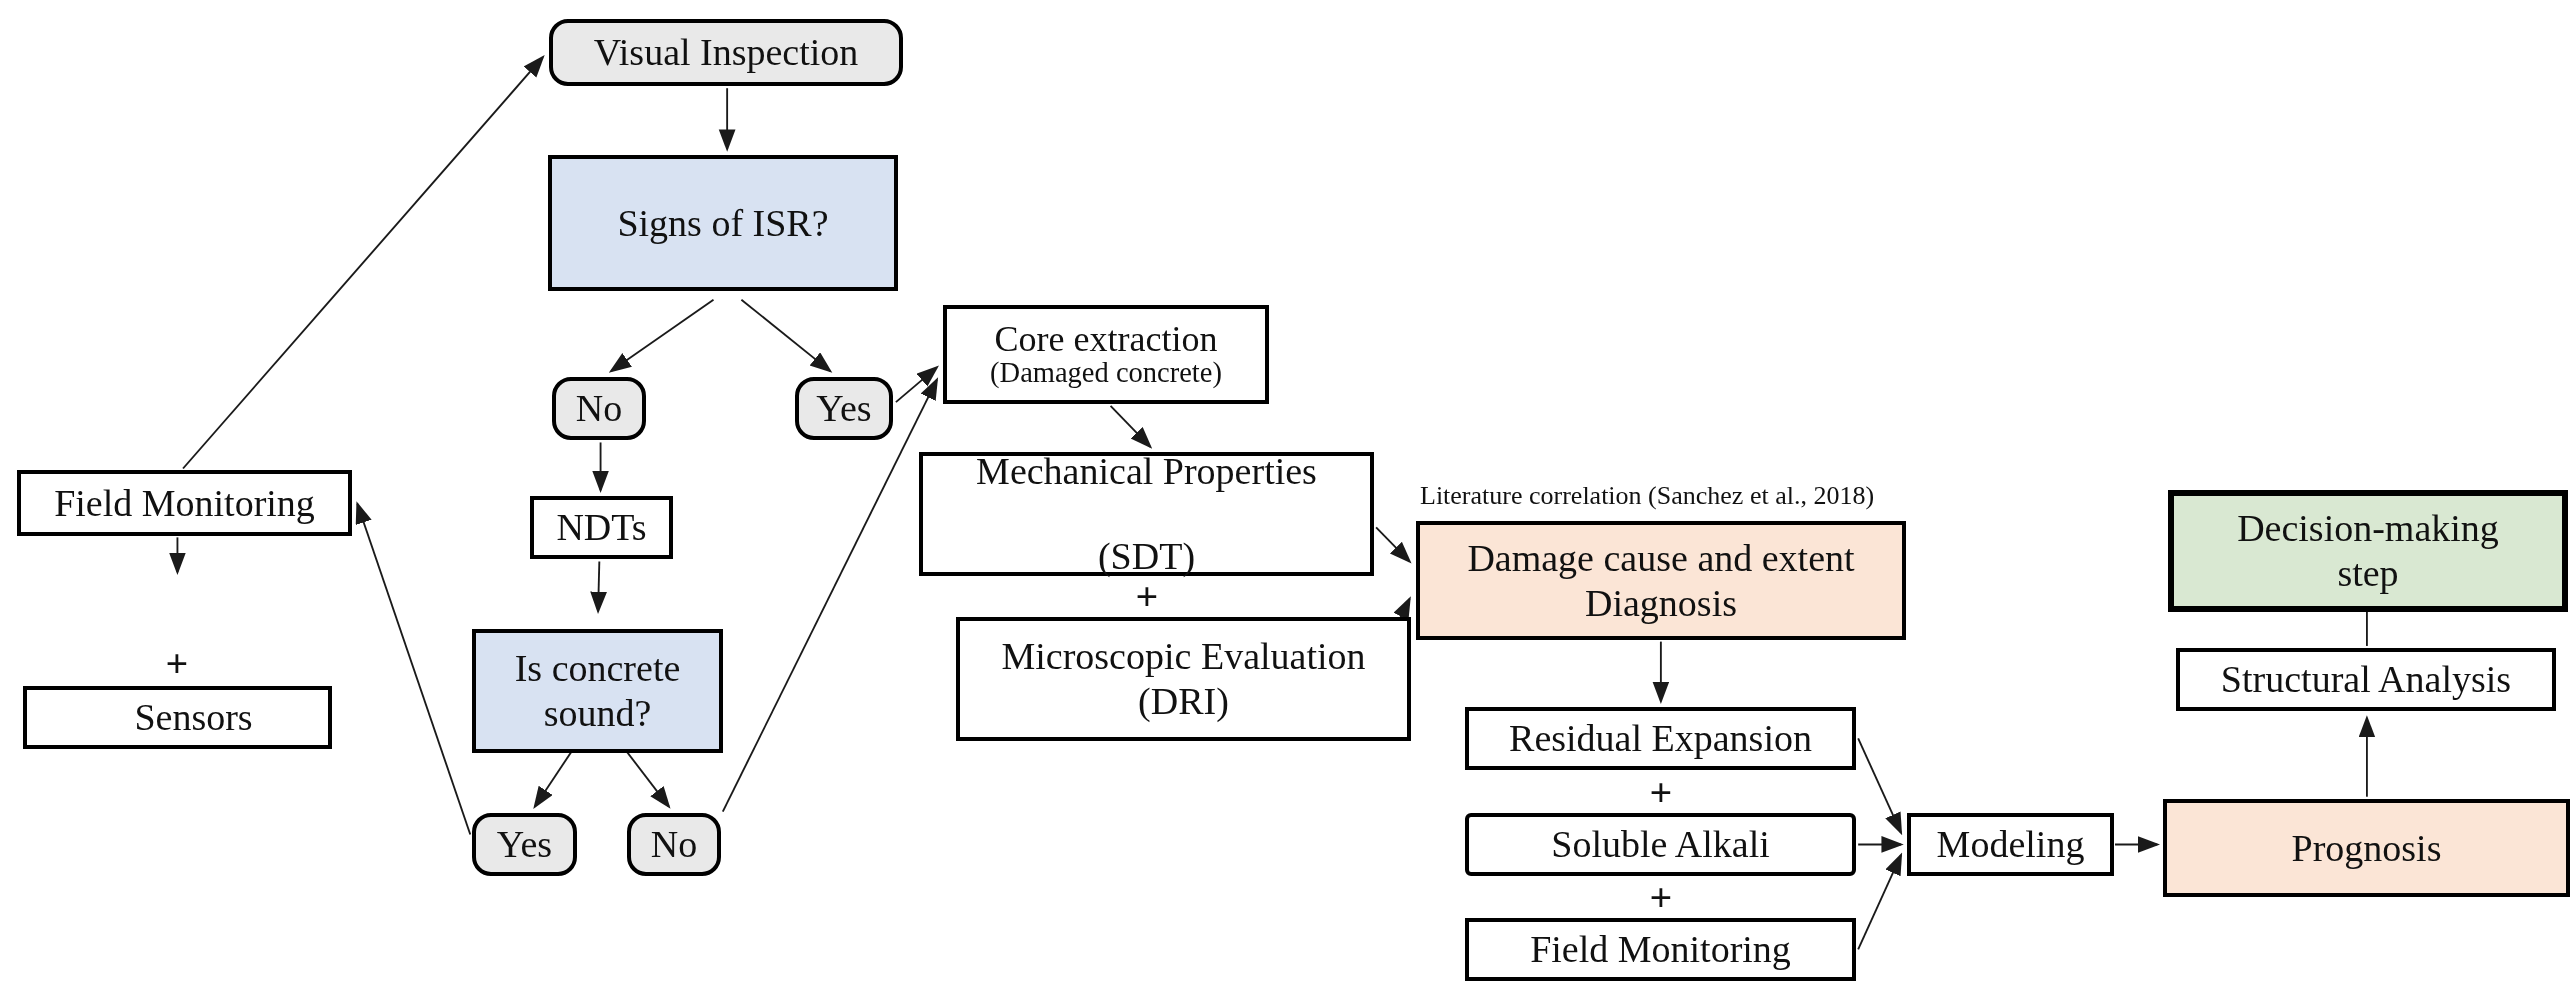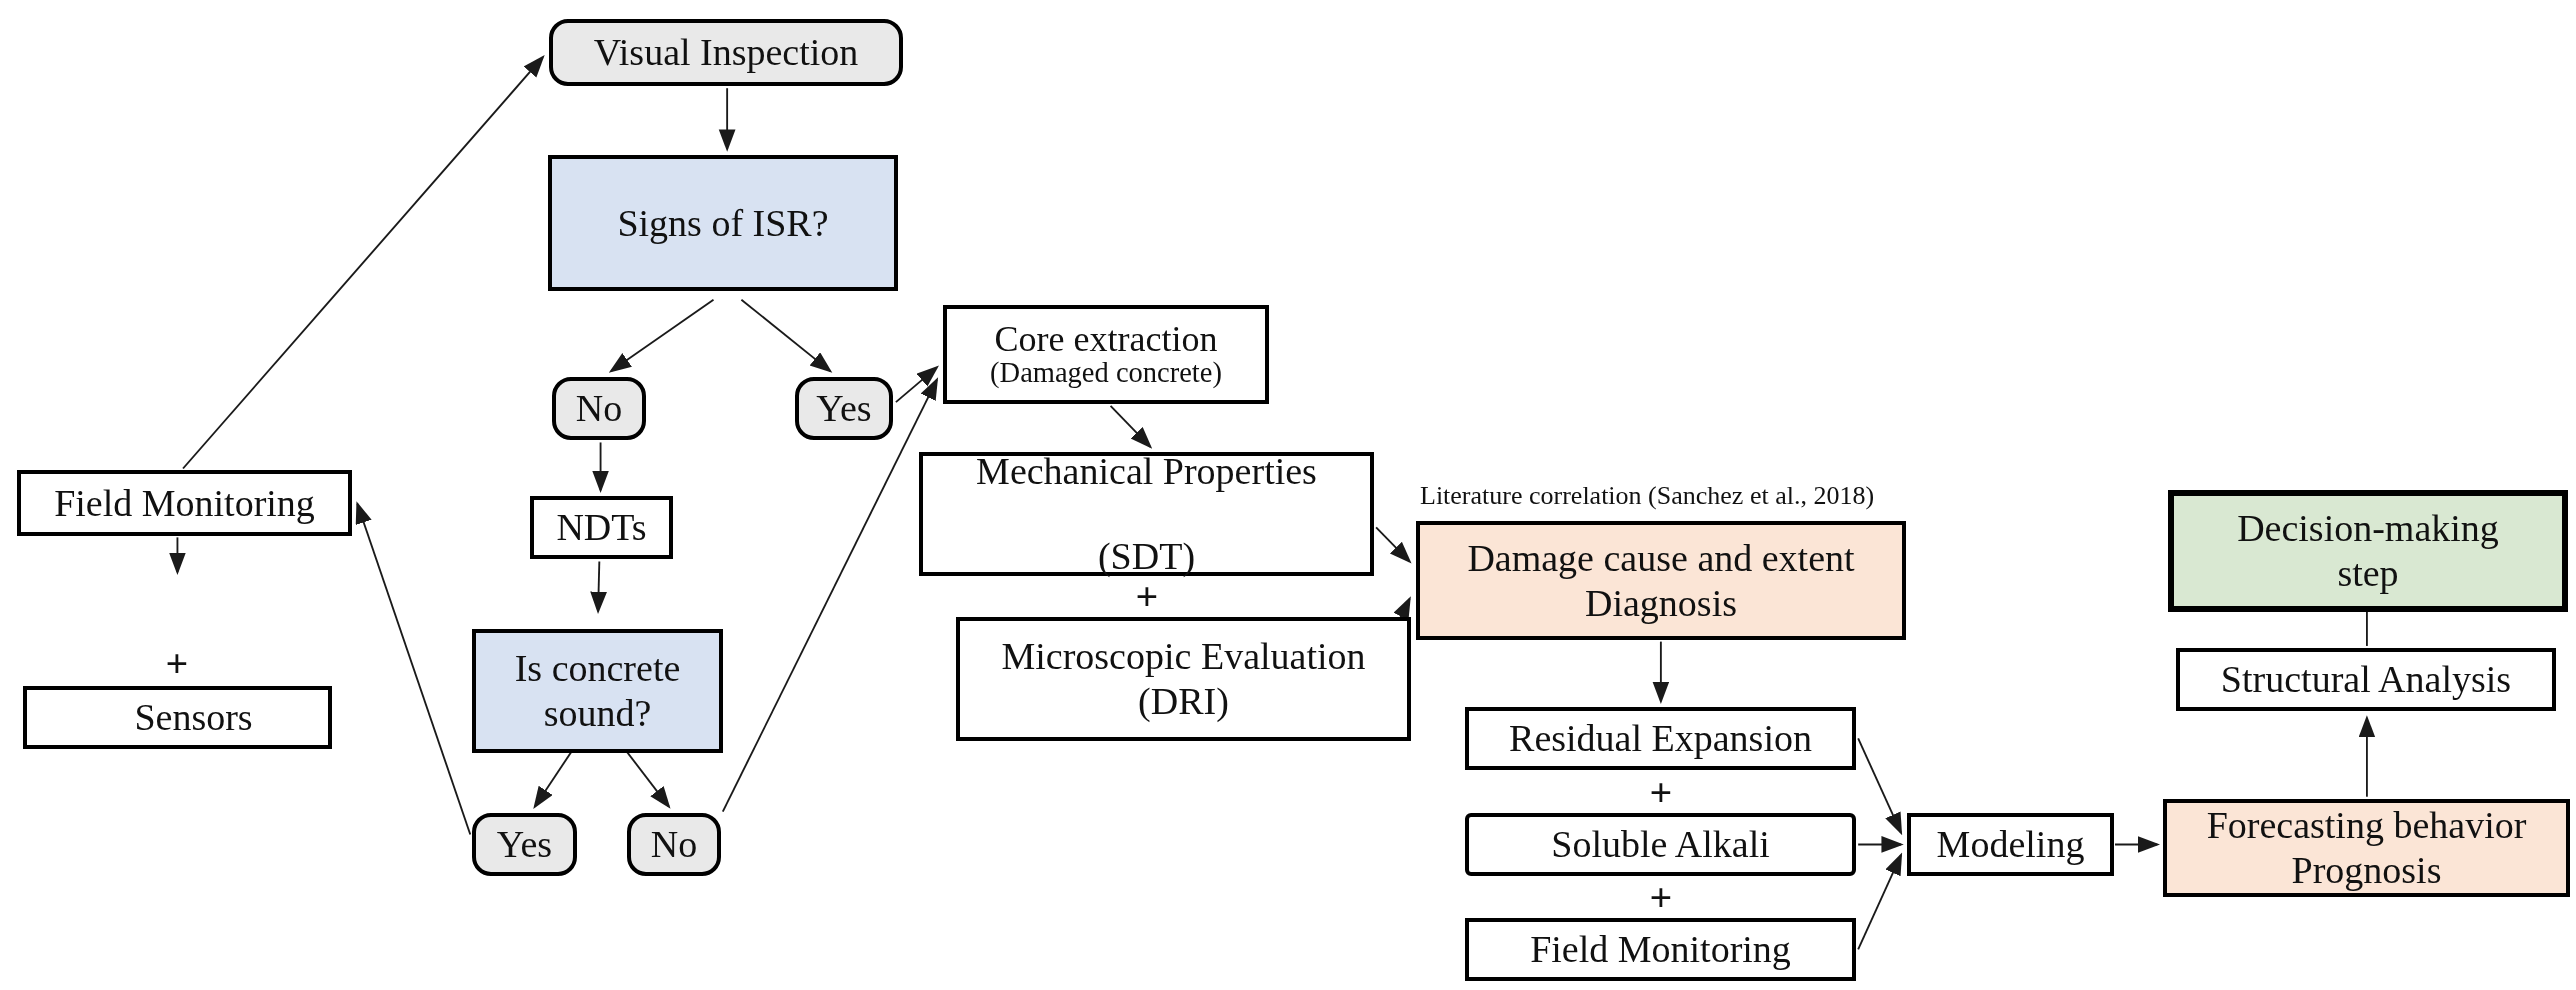--- a/index.html
+++ b/index.html
@@ -160,21 +160,20 @@
 
   <div class="node" style="left:1465px; top:813px; width:391px; height:63px;border-radius:6px;">Soluble Alkali</div>
 
   <div class="plus" style="left:1661px; top:897px;">+</div>
 
   <div class="node" style="left:1465px; top:918px; width:391px; height:63px;">Field Monitoring</div>
 
   <div class="node" style="left:1907px; top:813px; width:207px; height:63px;">Modeling</div>
 
   <div class="node orange" style="left:2163px; top:799px; width:407px; height:98px;">
-    <div>Forecasting behavior</div>
     <div>Prognosis</div>
   </div>
 
   <div class="node" style="left:2176px; top:648px; width:380px; height:63px;">Structural Analysis</div>
 
   <div class="node green thick" style="left:2168px; top:452px; width:400px; height:122px;">
     <div>Decision-making</div>
     <div>step</div>
   </div>
 

